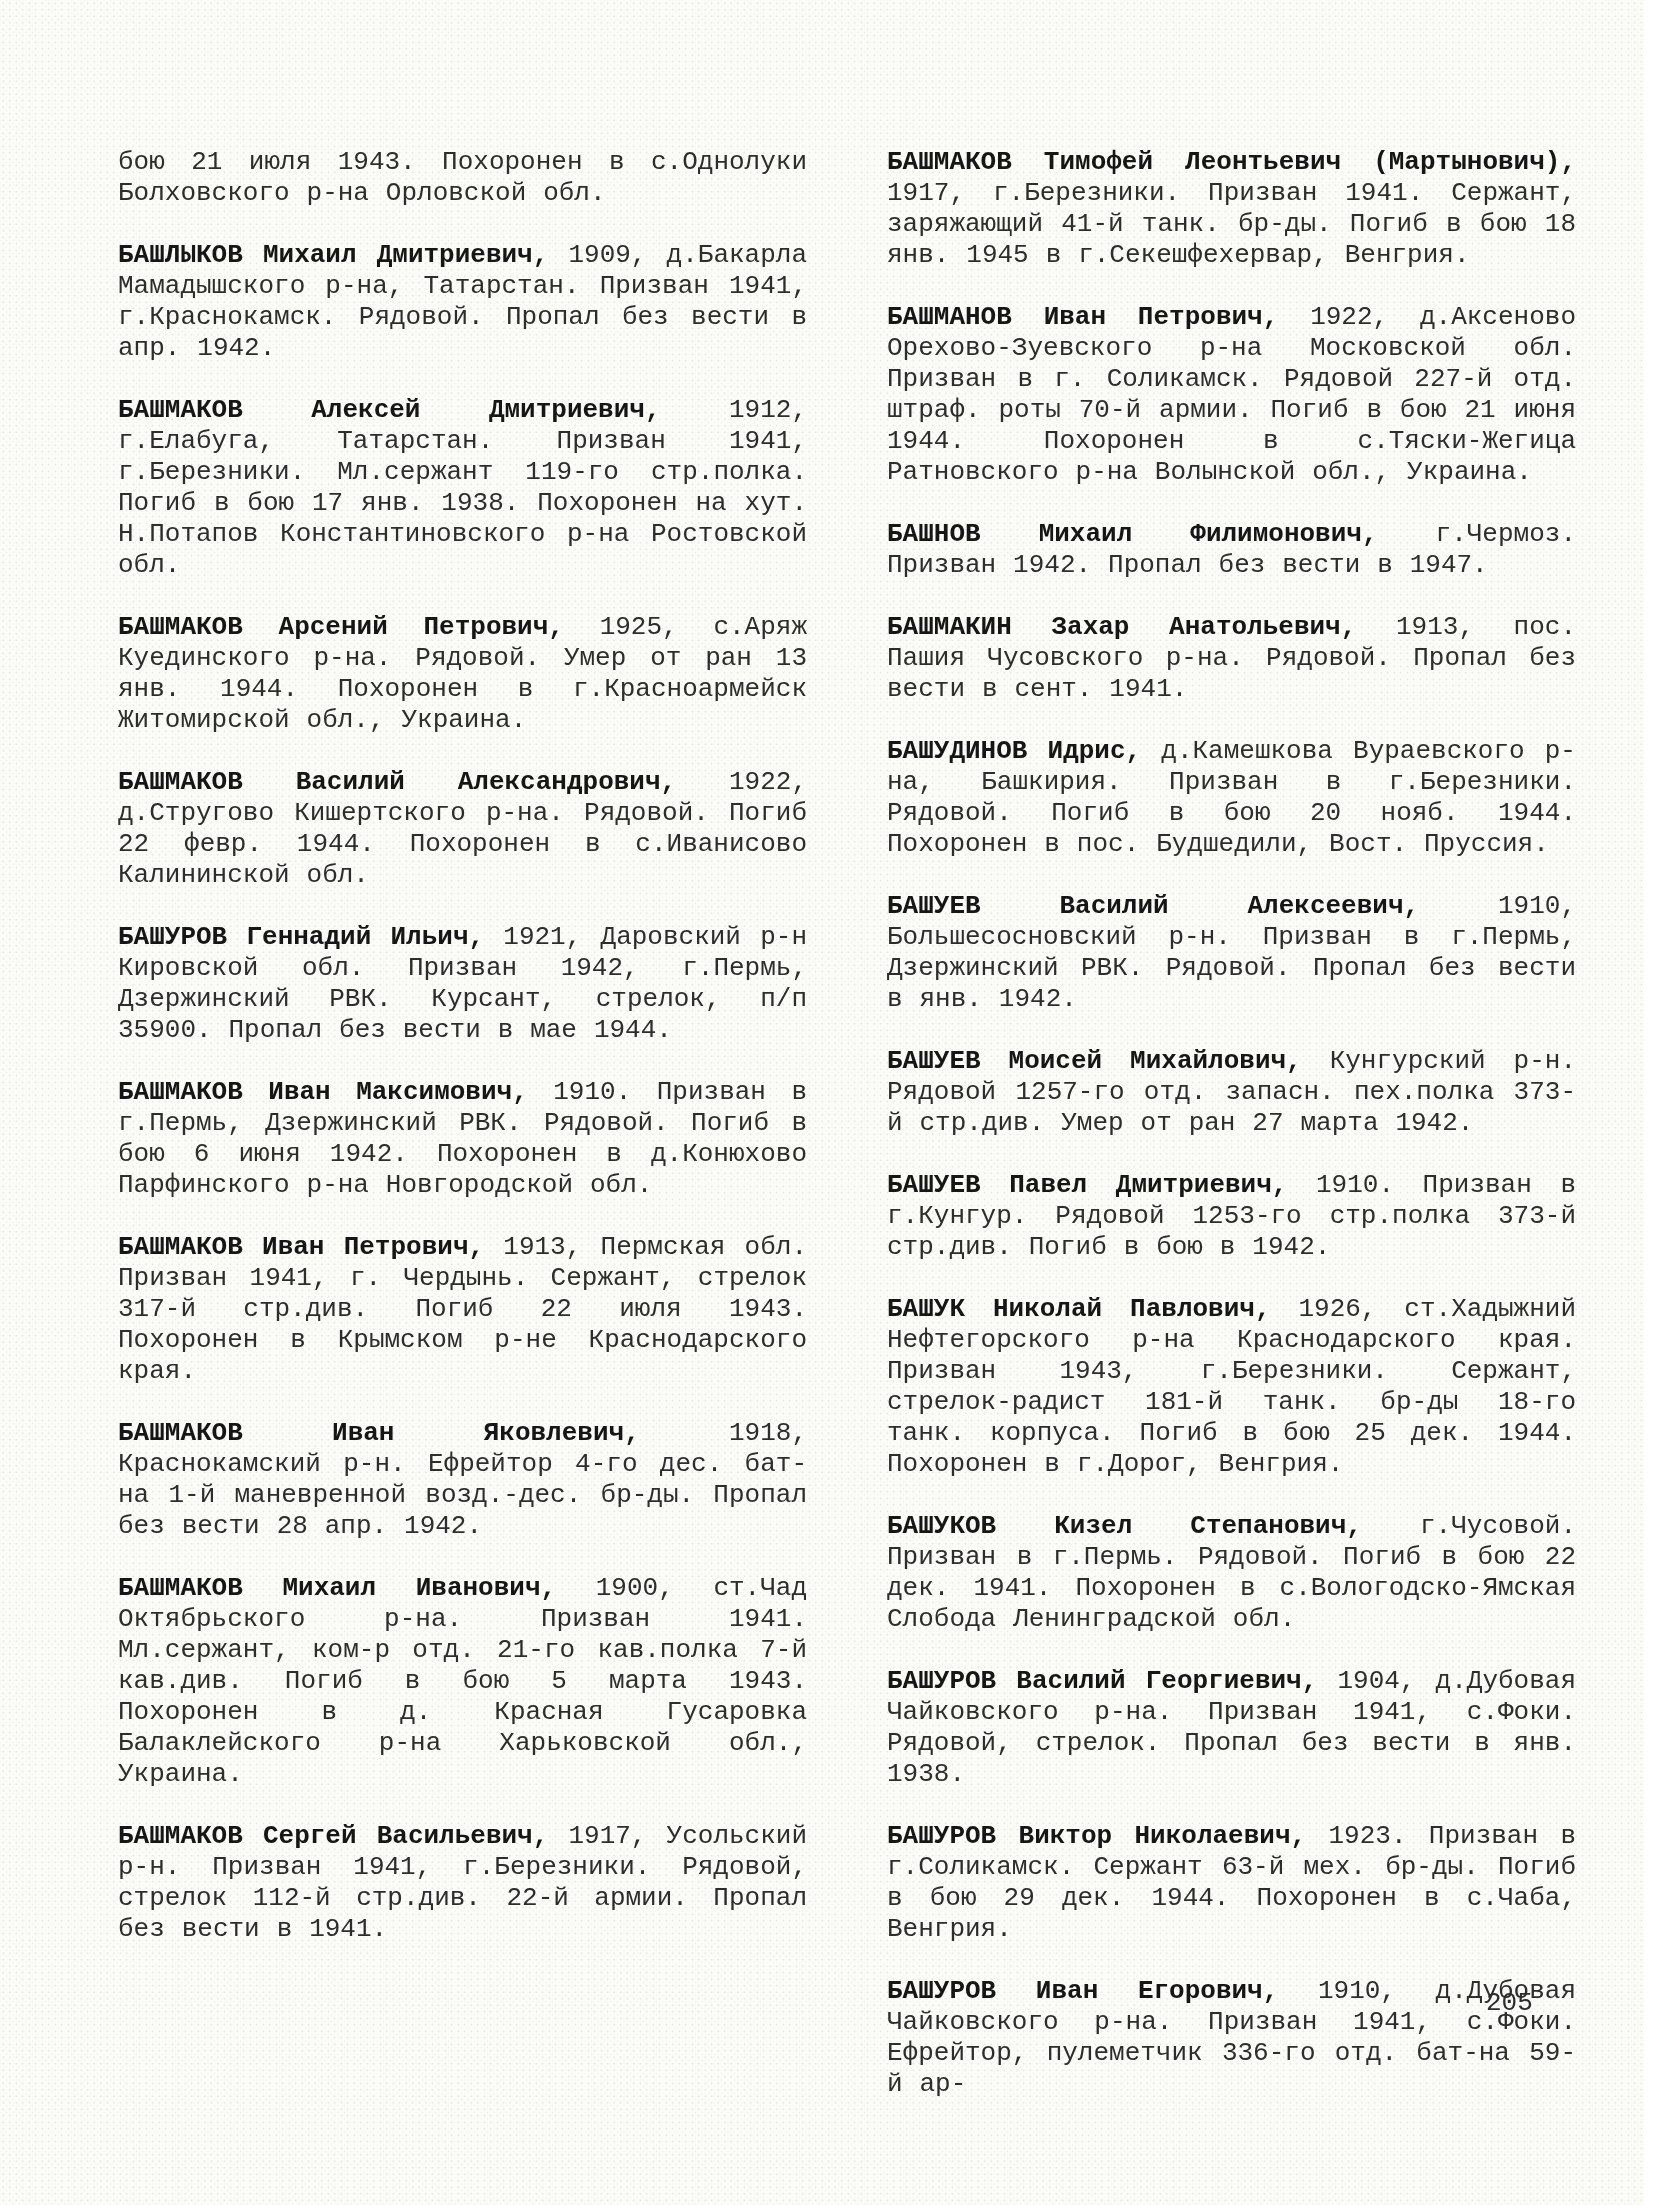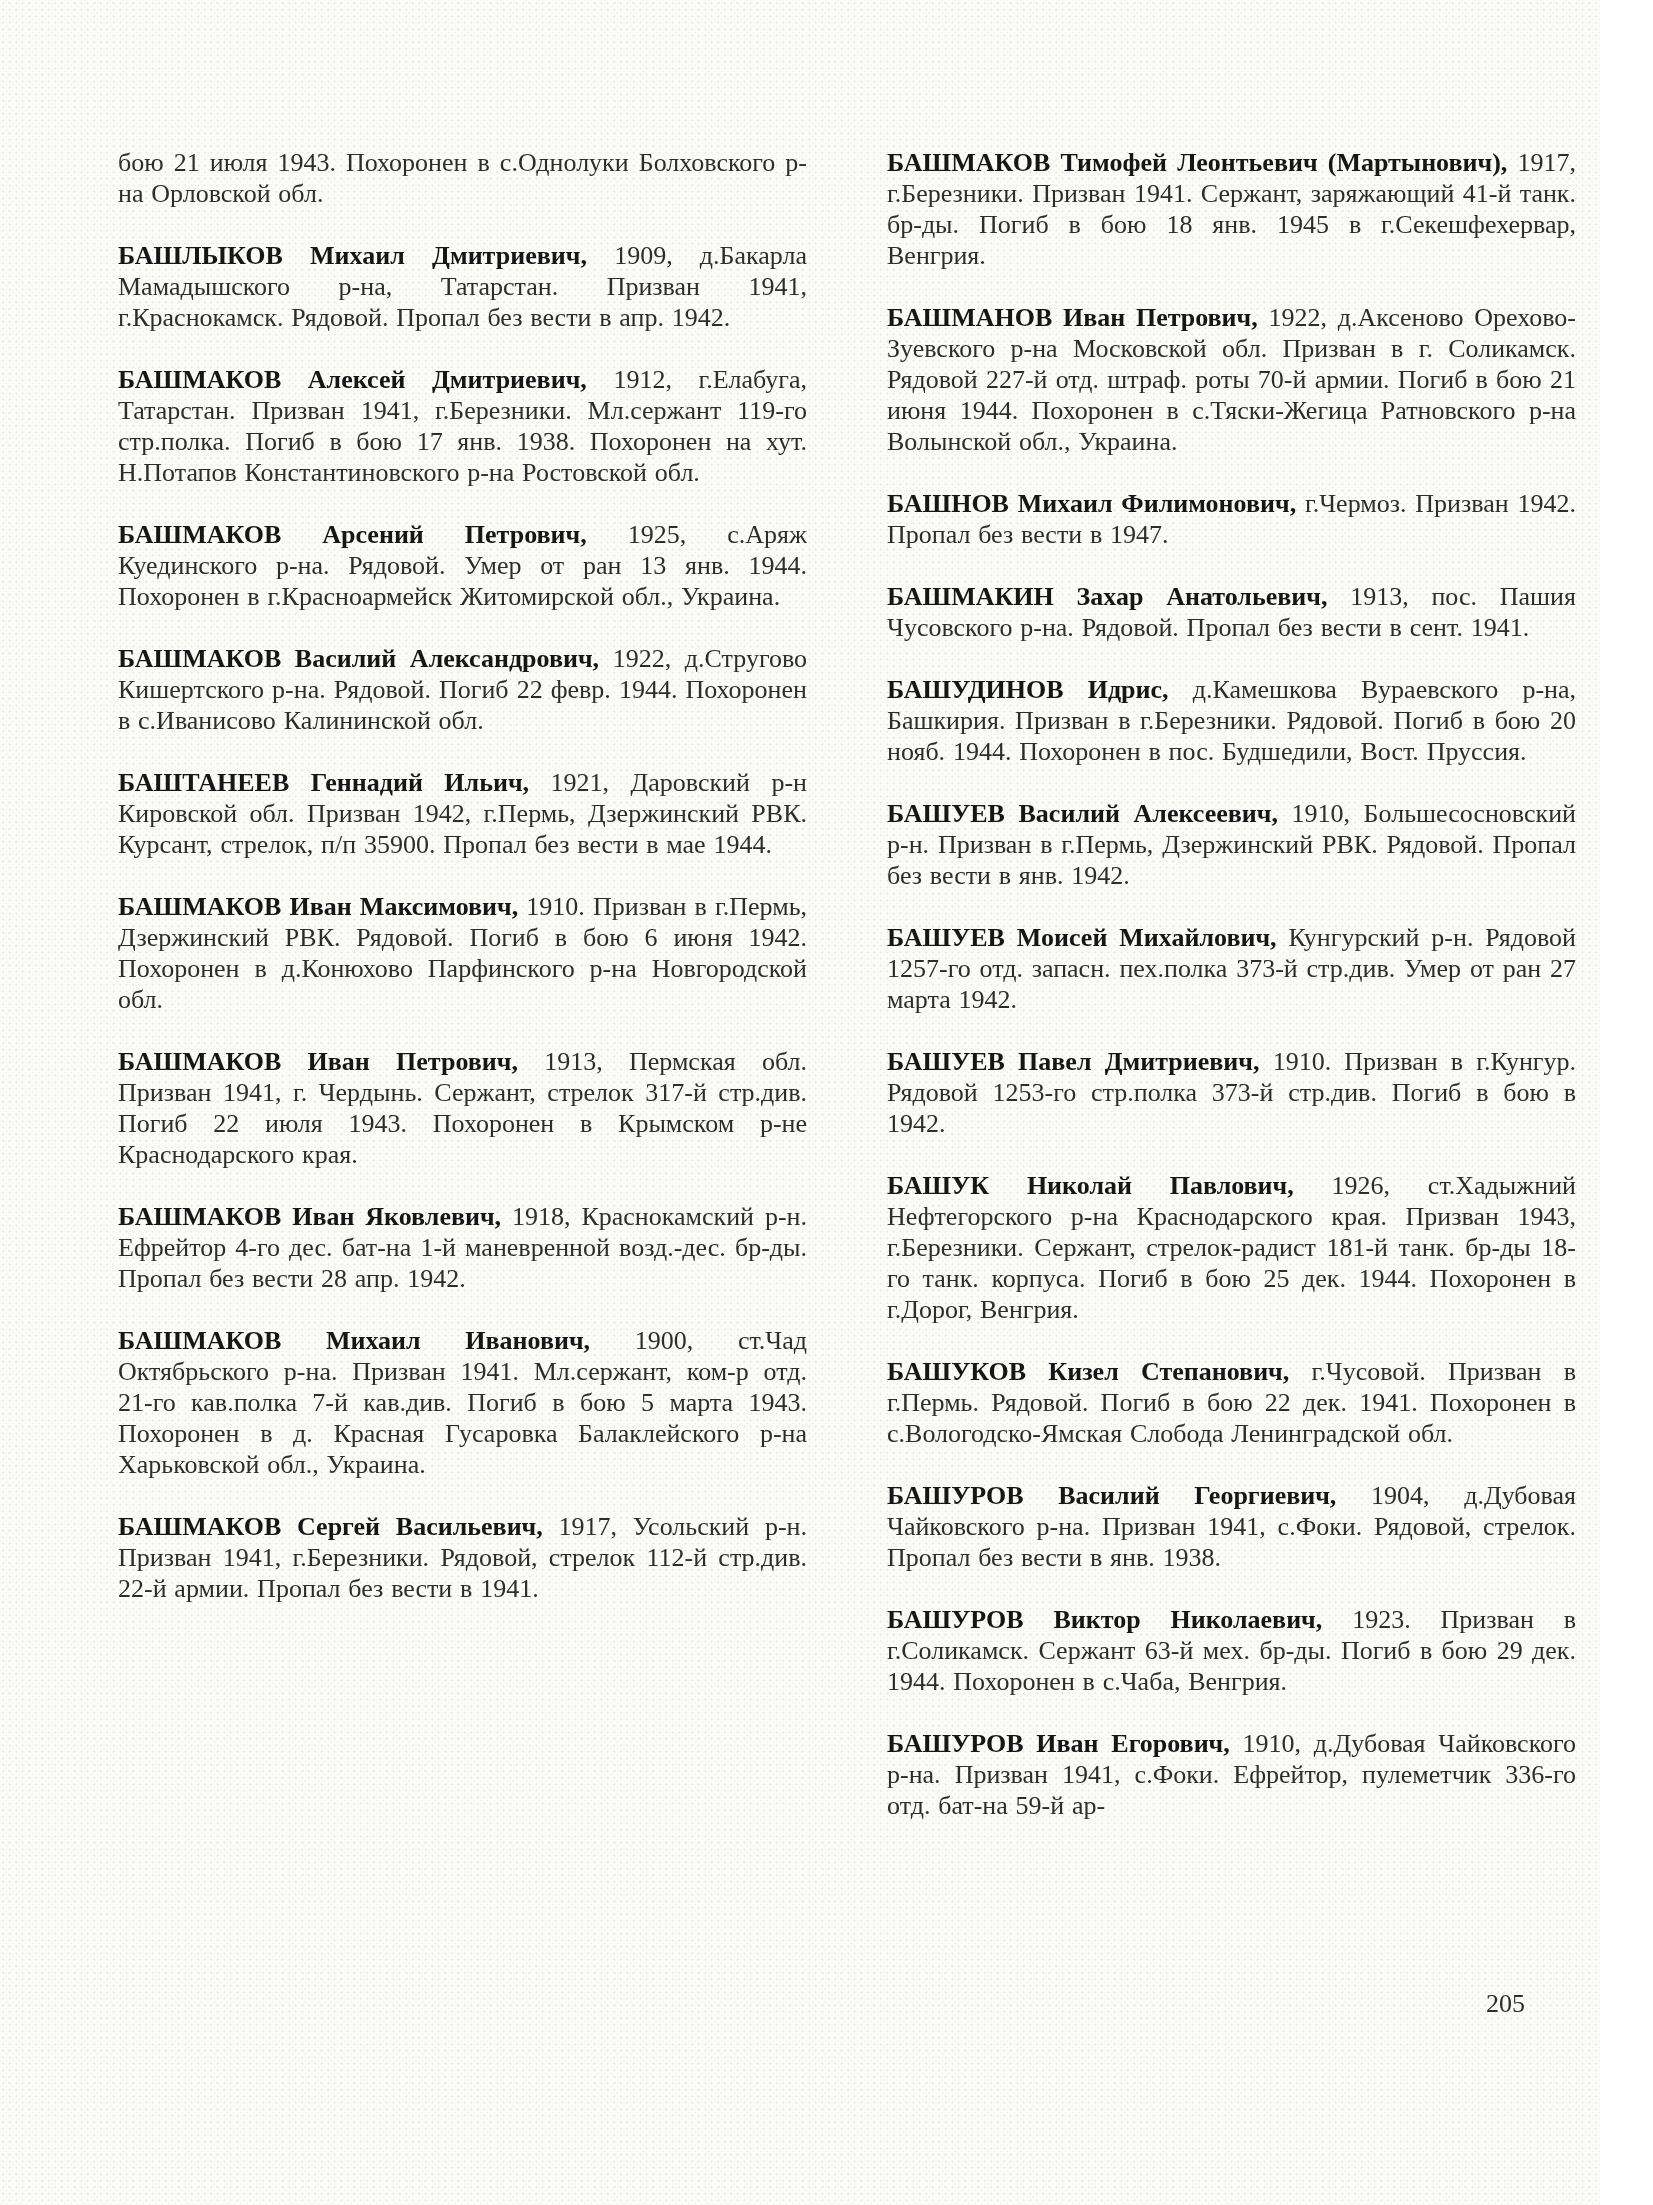--- a/index.html
+++ b/index.html
@@ -10,23 +10,24 @@
   .page {
     position: relative;
     width: 1600px;
     height: 2205px;
     background-color: #fbfbf8;
     background-image:
       radial-gradient(circle, rgba(50,50,50,0.16) 0.7px, rgba(0,0,0,0) 1px),
       radial-gradient(circle, rgba(90,90,90,0.07) 0.7px, rgba(0,0,0,0) 1px);
     background-size: 6.5px 6.5px, 6.5px 6.5px;
     background-position: 0 0, 3.3px 3.3px;
-    font-family: Liberation Serif, serif;
+    font-family: Liberation Mono, monospace;
     color: #2d2d2d;
     overflow: hidden;
+    padding-left: 44px;
   }
   .col {
     position: absolute;
     top: 147px;
     width: 689px;
     text-align: justify;
     -moz-text-align-last: left;
     text-align-last: left;
     font-size: 26px;
     line-height: 31px;
@@ -55,21 +56,21 @@
 <body>
 
 <div class="page">
 
   <div class="col col-left">
     <p class="entry"><strong></strong><span>бою 21 июля 1943. Похоронен в с.Однолуки Болховского р-на Орловской обл.</span></p>
     <p class="entry"><strong>БАШЛЫКОВ Михаил Дмитриевич,</strong> <span>1909, д.Бакарла Мамадышского р-на, Татарстан. Призван 1941, г.Краснокамск. Рядовой. Пропал без вести в апр. 1942.</span></p>
     <p class="entry"><strong>БАШМАКОВ Алексей Дмитриевич,</strong> <span>1912, г.Елабуга, Татарстан. Призван 1941, г.Березники. Мл.сержант 119-го стр.полка. Погиб в бою 17 янв. 1938. Похоронен на хут. Н.Потапов Константиновского р-на Ростовской обл.</span></p>
     <p class="entry"><strong>БАШМАКОВ Арсений Петрович,</strong> <span>1925, с.Аряж Куединского р-на. Рядовой. Умер от ран 13 янв. 1944. Похоронен в г.Красноармейск Житомирской обл., Украина.</span></p>
     <p class="entry"><strong>БАШМАКОВ Василий Александрович,</strong> <span>1922, д.Стругово Кишертского р-на. Рядовой. Погиб 22 февр. 1944. Похоронен в с.Иванисово Калининской обл.</span></p>
-    <p class="entry"><strong>БАШТАНЕЕВ Геннадий Ильич,</strong> <span>1921, Даровский р-н Кировской обл. Призван 1942, г.Пермь, Дзержинский РВК. Курсант, стрелок, п/п 35900. Пропал без вести в мае 1944.</span></p>
+    <p class="entry"><strong>БАШУРОВ Геннадий Ильич,</strong> <span>1921, Даровский р-н Кировской обл. Призван 1942, г.Пермь, Дзержинский РВК. Курсант, стрелок, п/п 35900. Пропал без вести в мае 1944.</span></p>
     <p class="entry"><strong>БАШМАКОВ Иван Максимович,</strong> <span>1910. Призван в г.Пермь, Дзержинский РВК. Рядовой. Погиб в бою 6 июня 1942. Похоронен в д.Конюхово Парфинского р-на Новгородской обл.</span></p>
     <p class="entry"><strong>БАШМАКОВ Иван Петрович,</strong> <span>1913, Пермская обл. Призван 1941, г. Чердынь. Сержант, стрелок 317-й стр.див. Погиб 22 июля 1943. Похоронен в Крымском р-не Краснодарского края.</span></p>
     <p class="entry"><strong>БАШМАКОВ Иван Яковлевич,</strong> <span>1918, Краснокамский р-н. Ефрейтор 4-го дес. бат-на 1-й маневренной возд.-дес. бр-ды. Пропал без вести 28 апр. 1942.</span></p>
     <p class="entry"><strong>БАШМАКОВ Михаил Иванович,</strong> <span>1900, ст.Чад Октябрьского р-на. Призван 1941. Мл.сержант, ком-р отд. 21-го кав.полка 7-й кав.див. Погиб в бою 5 марта 1943. Похоронен в д. Красная Гусаровка Балаклейского р-на Харьковской обл., Украина.</span></p>
     <p class="entry"><strong>БАШМАКОВ Сергей Васильевич,</strong> <span>1917, Усольский р-н. Призван 1941, г.Березники. Рядовой, стрелок 112-й стр.див. 22-й армии. Пропал без вести в 1941.</span></p>
   </div>
 
   <div class="col col-right">
     <p class="entry"><strong>БАШМАКОВ Тимофей Леонтьевич (Мартынович),</strong> <span>1917, г.Березники. Призван 1941. Сержант, заряжающий 41-й танк. бр-ды. Погиб в бою 18 янв. 1945 в г.Секешфехервар, Венгрия.</span></p>
     <p class="entry"><strong>БАШМАНОВ Иван Петрович,</strong> <span>1922, д.Аксеново Орехово-Зуевского р-на Московской обл. Призван в г. Соликамск. Рядовой 227-й отд. штраф. роты 70-й армии. Погиб в бою 21 июня 1944. Похоронен в с.Тяски-Жегица Ратновского р-на Волынской обл., Украина.</span></p>

